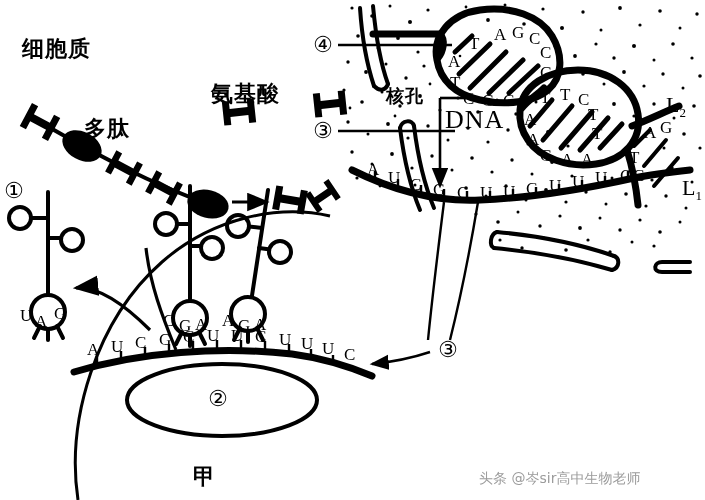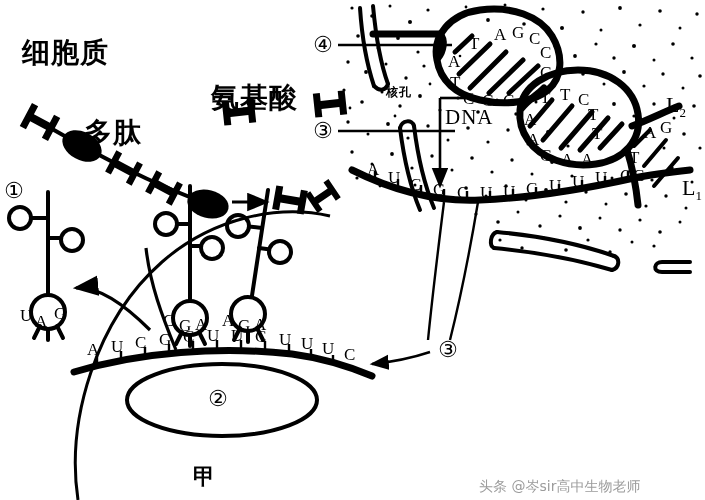--- a/index.html
+++ b/index.html
@@ -7,29 +7,29 @@
     font-family:"Liberation Serif", serif;
     width:705px;height:500px;position:relative;overflow:hidden;
     color:#000;
   }
   #stage{position:absolute;left:0;top:0;width:705px;height:500px;}
   svg#art{position:absolute;left:0;top:0;width:705px;height:500px;}
 
   .cn{font-family:"DejaVu Sans", sans-serif;font-weight:600;}
   .txt{position:absolute;white-space:nowrap;}
 
-  .lbl-cn{font-size:28px;letter-spacing:1px;}
-  .lbl-cn-sm{font-size:12px;letter-spacing:1px;}
+  .lbl-cn{font-size:22px;letter-spacing:1px;}
+  .lbl-cn-sm{font-size:18px;letter-spacing:1px;}
   .base{font-family:"Liberation Serif",serif;font-size:17px;font-weight:400;}
-  .dna-lbl{font-family:"Liberation Serif",serif;font-size:21px;letter-spacing:1px;}
+  .dna-lbl{font-family:"Liberation Serif",serif;font-size:26px;letter-spacing:1px;}
   .strand-lbl{font-family:"Liberation Serif",serif;font-size:22px;}
   .strand-lbl sub{font-size:13px;}
   .circnum{font-family:"DejaVu Sans",sans-serif;font-size:22px;}
   .jia{font-family:"DejaVu Sans",sans-serif;font-size:22px;font-weight:700;}
-  .wm{font-family:"DejaVu Sans",sans-serif;font-size:14px;color:#8a8a8a;opacity:.85;margin-top:8px;}
+  .wm{font-family:"DejaVu Sans",sans-serif;font-size:14px;color:#8a8a8a;opacity:.85;}
 </style>
 </head>
 <body>
 
 <div id="stage">
 
   <svg id="art" viewBox="0 0 705 500">
     <defs>
       <marker id="arrowhead" markerWidth="9" markerHeight="9" refX="7" refY="3.2" orient="auto">
         <path d="M0,0 L8,3.2 L0,6.4 z" fill="#000"></path>

